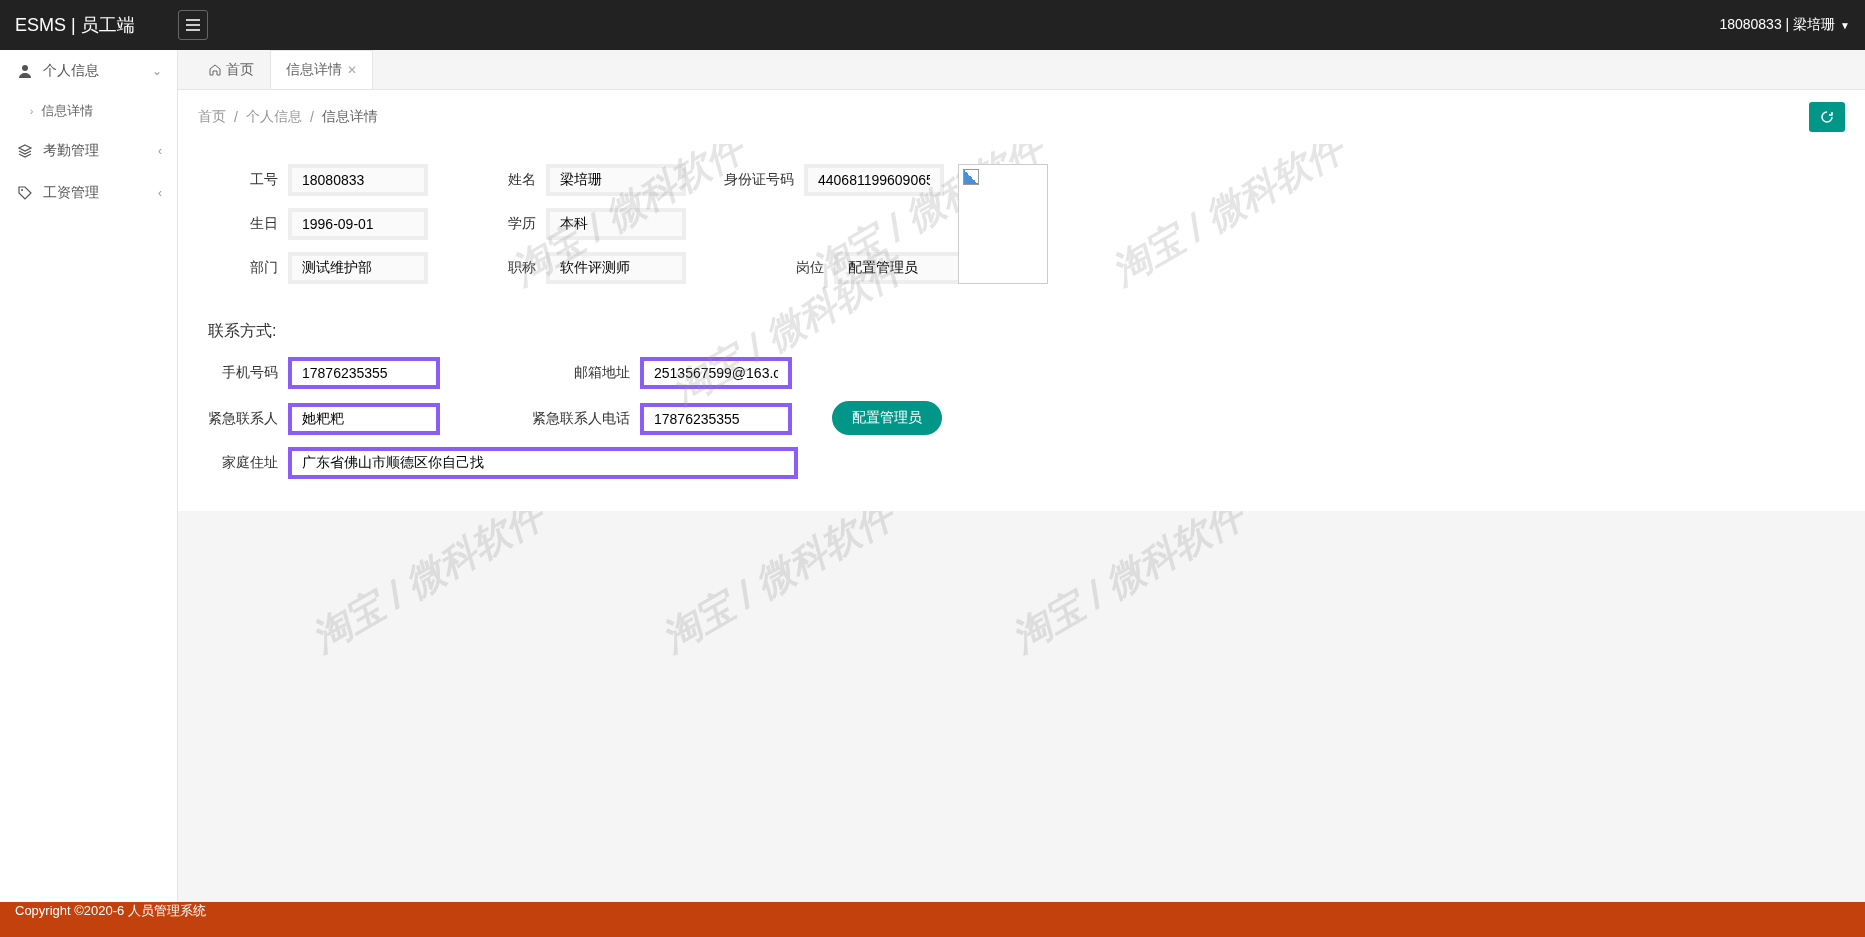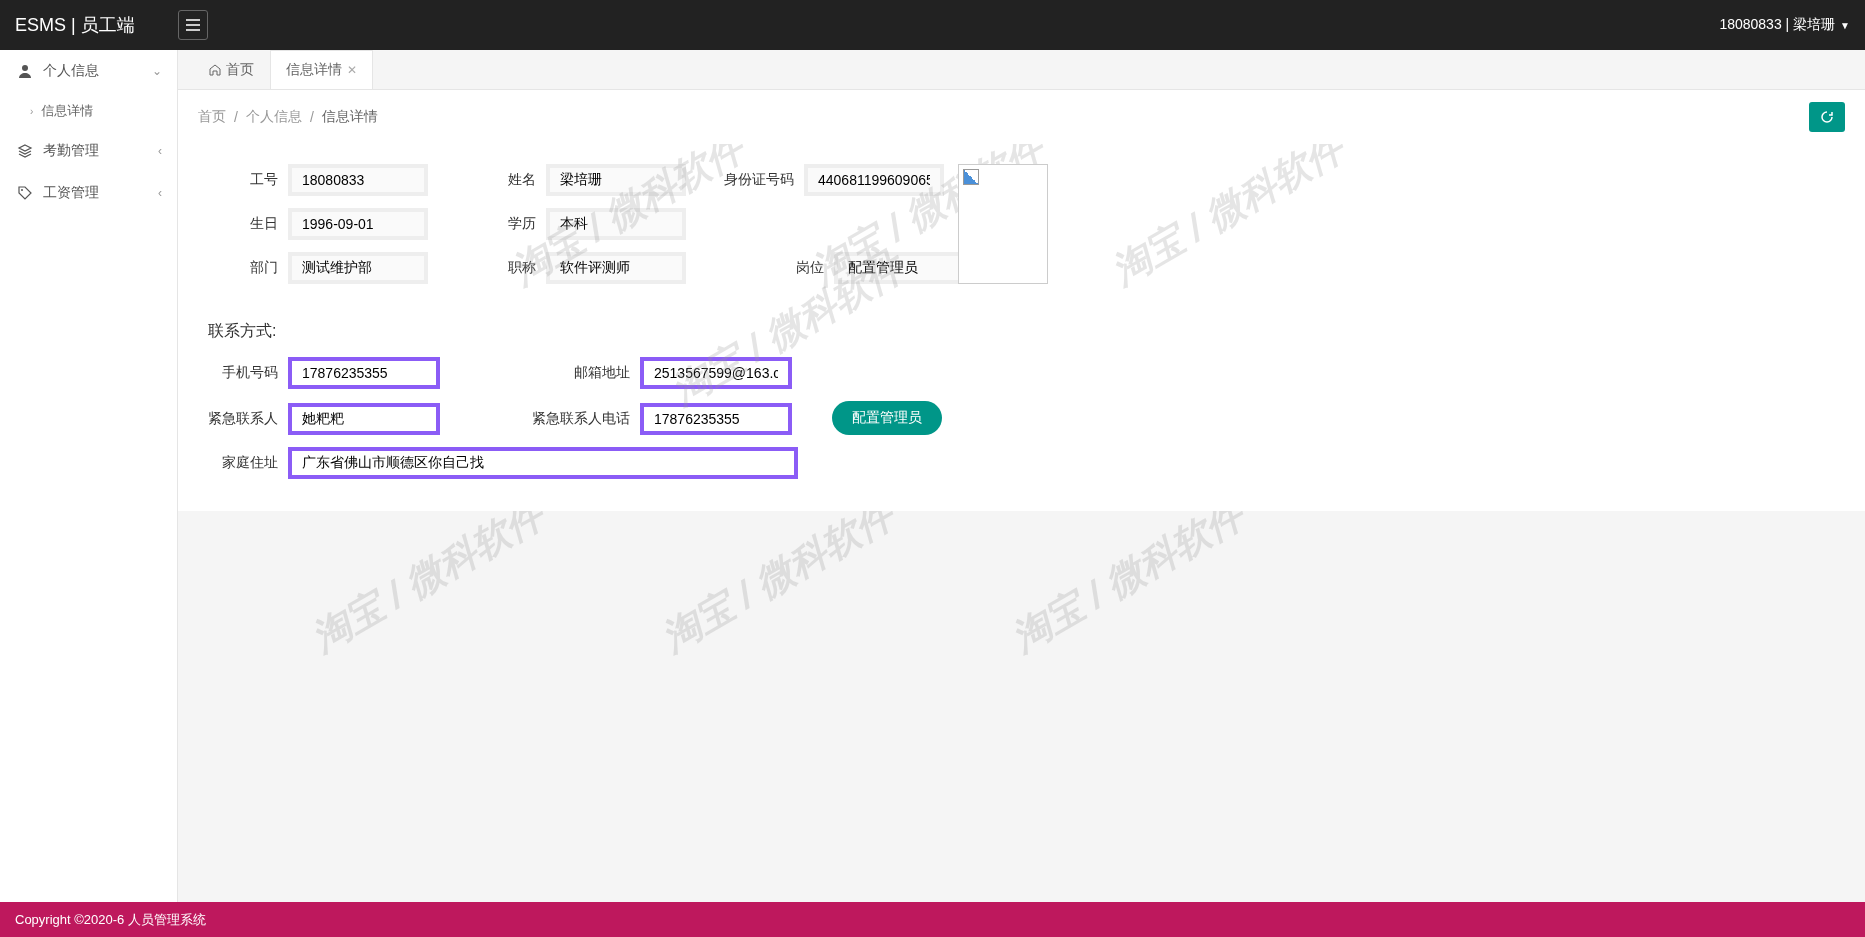--- a/index.html
+++ b/index.html
@@ -46,21 +46,21 @@
 
 .photo-box { width: 90px; height: 120px; border: 1px solid #ccc; position: absolute; left: 780px; top: 20px; background: #fff; }
 .photo-box::before { content: ''; position: absolute; top: 4px; left: 4px; width: 14px; height: 14px; background: linear-gradient(45deg, #4a90d9 50%, #fff 50%); border: 1px solid #999; }
 
 .contact-title { font-size: 16px; margin: 25px 0 15px 0; }
 .contact-row { display: flex; align-items: flex-end; margin-bottom: 12px; }
 .save-btn { padding: 8px 20px; background: #009688; color: #fff; border: none; border-radius: 20px; cursor: pointer; font-size: 14px; margin-left: 40px; }
 
 .watermark { position: absolute; color: rgba(150,150,150,0.25); font-size: 38px; font-weight: bold; transform: rotate(-30deg); pointer-events: none; white-space: nowrap; font-style: italic; }
 
-.footer { height: 35px; background: #be185d; color: #fff; display: flex; align-items: center; padding: 0 15px; font-size: 13px; }
+.footer { height: 35px; background: #c2410c; color: #fff; display: flex; align-items: flex-start; padding: 0 15px; font-size: 13px; }
 
 .gap { flex: 1; background: #f5f5f5; position: relative; overflow: hidden; }
 
 svg { display: block; }
 </style>
 </head>
 <body>
 
 <div class="topbar">
   <div class="topbar-title">ESMS | 员工端</div>

